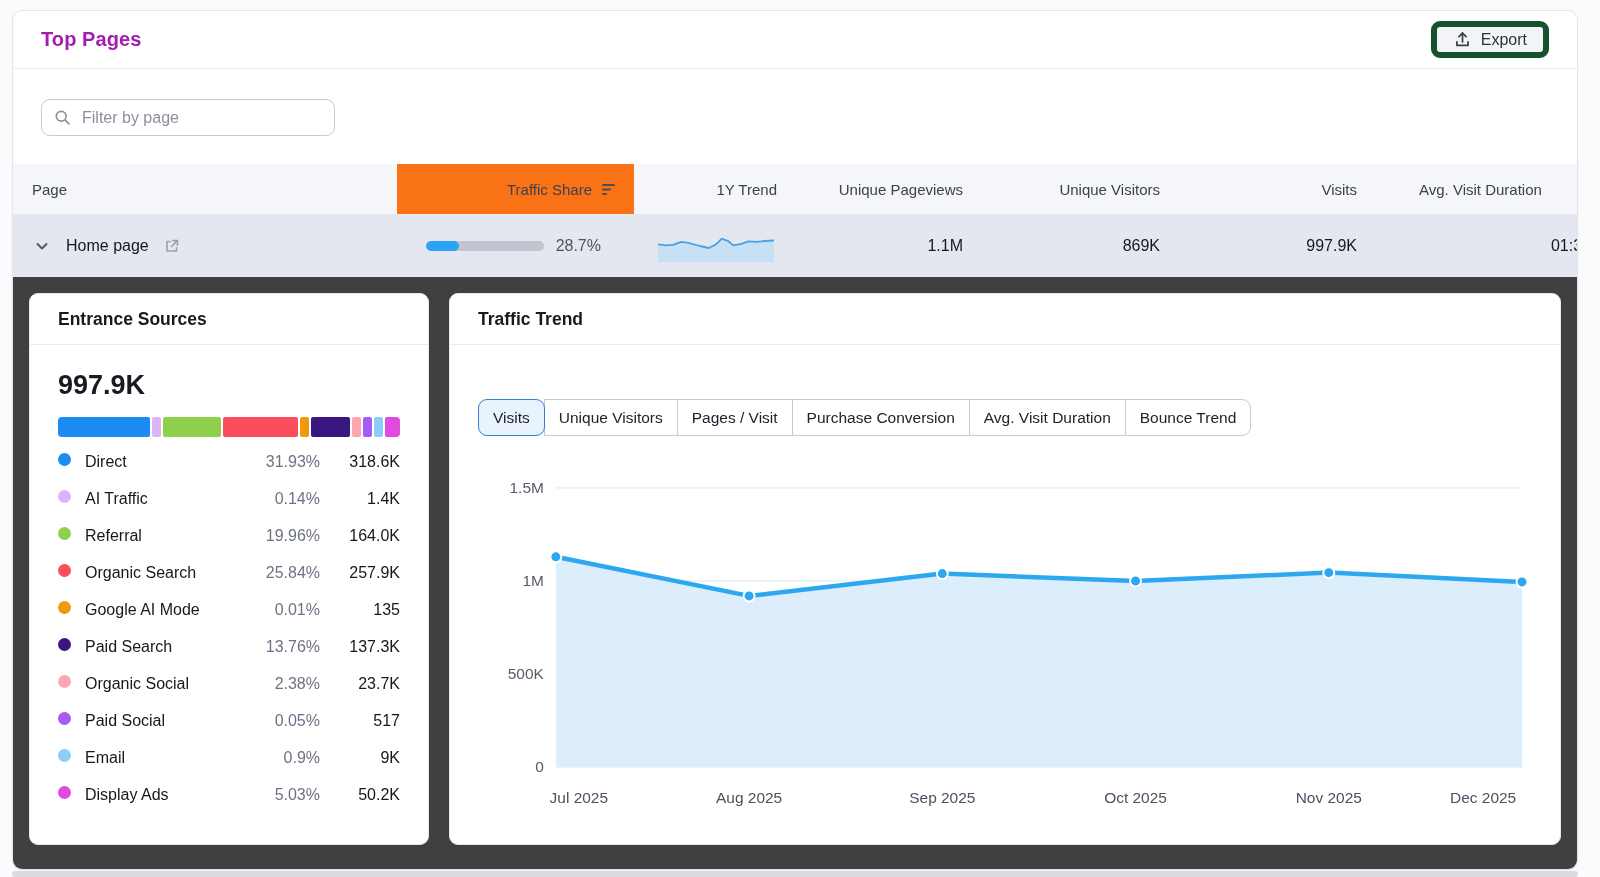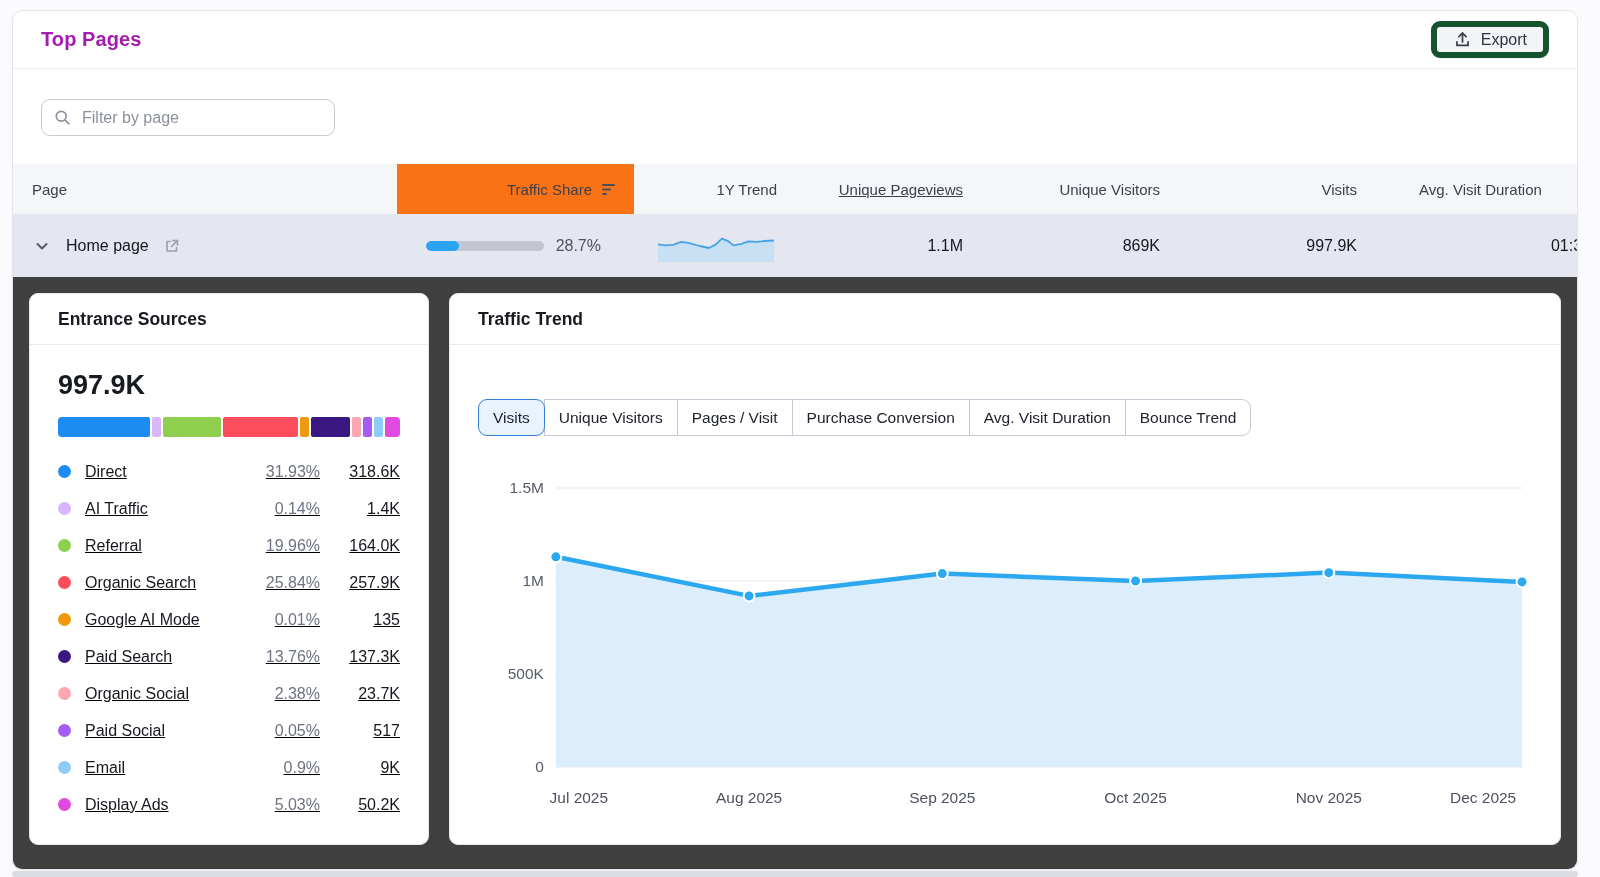--- a/index.html
+++ b/index.html
@@ -35,21 +35,21 @@
 
   
   .table-wrap{overflow:hidden;}
   .t-inner{min-width:1628px;}
   .thead{display:flex;height:50px;background:#f5f6f9;font-size:15px;color:#3d414e;}
   .th{display:flex;align-items:center;box-sizing:border-box;}
   .th-page{flex:0 0 384px;padding-left:19px;}
   .th-share{flex:0 0 237px;justify-content:flex-end;padding-right:17px;background:#f97316;gap:9px;cursor:pointer;}
   .th-trend{flex:0 0 163px;justify-content:flex-end;padding-right:20px;}
   .th-num{justify-content:flex-end;padding-right:24px;}
-  .th-upv{flex:0 0 190px;text-decoration:underline;}
+  .th-upv{flex:0 0 190px;}
   .th-uv{flex:0 0 197px;}
   .th-visits{flex:0 0 197px;}
   .th-avd{flex:0 0 260px;padding-left:38px;}
 
   .trow{display:flex;height:63px;background:#e4e6f0;align-items:center;font-size:16px;color:#16181f;cursor:pointer;}
   .td{box-sizing:border-box;display:flex;align-items:center;}
   .td-page{flex:0 0 384px;gap:14px;padding-left:19px;}
   .td-share{flex:0 0 237px;justify-content:flex-end;gap:12px;padding-right:33px;color:#50545f;}
   .bar-track{width:118px;height:10px;background:#c2c5cf;border-radius:5px;overflow:hidden;}
   .bar-fill{height:100%;background:#29a3f2;border-radius:5px;}
@@ -68,21 +68,21 @@
   .card-title{padding:15px 28px 14px;font-size:17.5px;font-weight:700;color:#181a22;border-bottom:1px solid #e9eaee;}
   .card-body{padding:24px 28px;flex:1;min-height:0;}
 
   
   .total-num{font-size:27px;font-weight:700;color:#181a22;line-height:32px;}
   .stacked{display:flex;gap:2px;height:20px;margin-top:16px;}
   .seg{min-width:9px;border-radius:2px;}
   .seg:first-child{border-radius:4px 2px 2px 4px;}
   .seg:last-child{border-radius:2px 4px 4px 2px;}
   .legend{margin-top:16px;}
-  .l-row{display:flex;align-items:center;height:37px;text-decoration:underline;}
+  .l-row{display:flex;height:37px;}
   .l-dot{width:13px;height:13px;border-radius:50%;flex:0 0 13px;}
   .l-label{margin-left:14px;flex:1;font-size:16px;color:#16181f;}
   .l-pct{font-size:16px;color:#6e7383;}
   .l-val{width:80px;text-align:right;font-size:16px;color:#16181f;}
 
   
   .tabs{display:flex;margin-top:30px;}
   .tab{height:37px;padding:0 14px;display:flex;align-items:center;background:#fff;border:1px solid #c6cad4;
        margin-left:-1px;font-family:inherit;font-size:15.5px;color:#20232e;cursor:pointer;box-sizing:border-box;position:relative;}
   .tab:first-child{border-radius:9px 0 0 9px;margin-left:0;}

